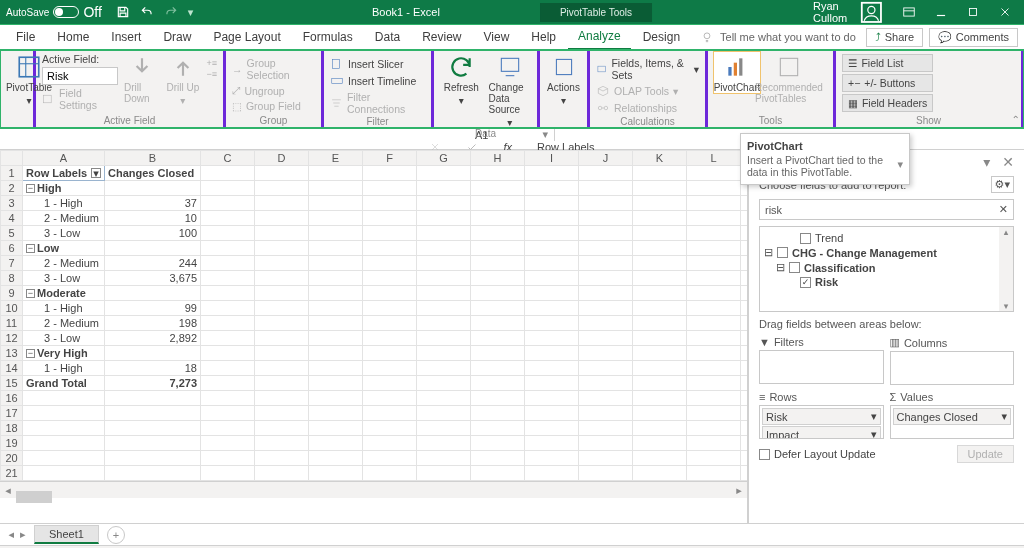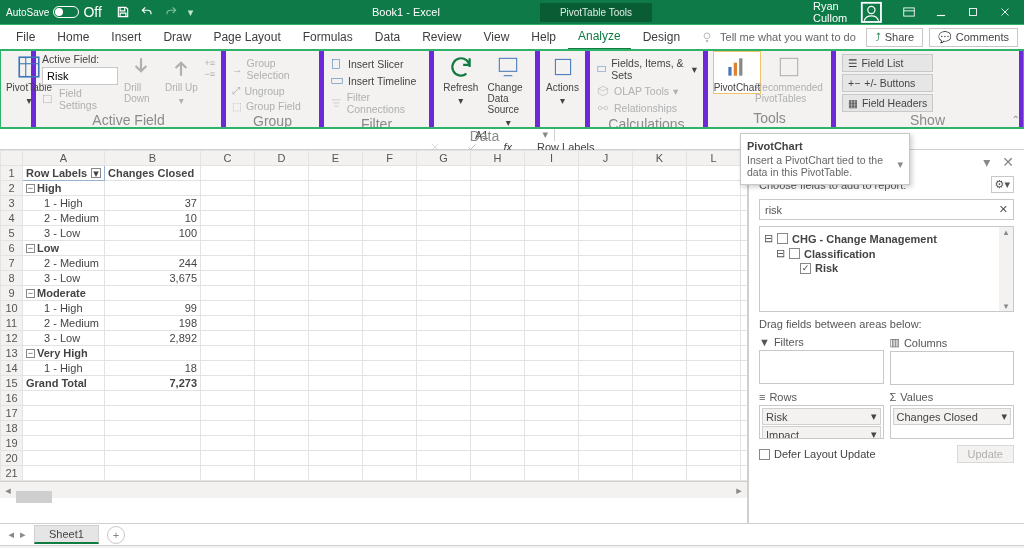--- a/index.html
+++ b/index.html
@@ -18,23 +18,23 @@
   .wincontrols { display:flex; align-items:center; gap:18px; padding:0 6px;}
   
   .tabs { height:26px; background:#fff; border-bottom:1px solid #d0d0d0; display:flex; align-items:center; padding:0 6px; gap:2px; border-top:1px solid #2fb36a;}
   .tab { padding:5px 10px; font-size:12px; color:#3e3e3e; cursor:pointer;}
   .tab.active { color:#107c41; border-bottom:2px solid #107c41;}
   .tellme { flex:1; display:flex; align-items:center; gap:6px; padding-left:8px; color:#666;}
   .sharecom { display:flex; gap:6px;}
   .pill { border:1px solid #c8c8c8; padding:2px 8px; font-size:11px; display:flex; align-items:center; gap:4px;}
   
   .ribbon { height:78px; background:#f3f2f1; border-bottom:1px solid #d0d0d0; display:flex; position:relative; outline:2px solid #2fb36a; outline-offset:-1px;}
-  .grp { border-right:5px solid #6d28d9; padding:2px 6px 0 6px; display:flex; flex-direction:column; justify-content:space-between;}
+  .grp { border-right:3px solid #6d28d9; padding:2px 6px 0 6px; display:flex; flex-direction:column; justify-content:space-between;}
   .grp-body{flex:1; display:flex; align-items:flex-start; gap:6px;}
-  .grp-label { text-align:center; font-size:14px; color:#8a8a8a; padding-bottom:1px;}
+  .grp-label { text-align:center; font-size:10px; color:#8a8a8a; padding-bottom:1px;}
   .vbtn { display:flex; flex-direction:column; align-items:center; justify-content:center; width:46px; font-size:10px; color:#444; gap:2px; padding-top:2px;}
   .vbtn.dis, .sline.dis { color:#b0b0b0;}
   .vbtn svg{width:26px;height:26px;}
   .sline { display:flex; align-items:center; gap:4px; font-size:10.5px; color:#444; padding:1px 0;}
   .sline svg{width:14px;height:14px;}
   .stack{display:flex;flex-direction:column;gap:1px;}
   .activefield-input{border:1px solid #c8c8c8;background:#fff;padding:2px 4px;font-size:11px;width:76px;}
   .showbtn{background:#e6e6e6;border:1px solid #c8c8c8;padding:2px 5px;font-size:10.5px;display:flex;align-items:center;gap:4px;}
   .collapse-caret{position:absolute;right:4px;bottom:2px;color:#888;font-size:10px;}
   
@@ -829,20 +829,24 @@
     </div>
     <div class="sub">
         <span>Choose fields to add to report:</span>
       <span style="border:1px solid #c8c8c8;padding:1px 3px">⚙▾</span>
     </div>
     <div class="searchbox">
       <span>risk</span>
       <span>✕</span>
     </div>
     <div class="fieldlist">
+      <div class="row" style="padding-left:36px">
+          <span class="cb"></span>
+          <span>Trend</span>
+        </div>
       <div class="row">
           <span class="twist">⊟</span>
           <span class="tblico"></span>
           <span class="bold">CHG - Change Management</span>
         </div>
       <div class="row" style="padding-left:12px">
           <span class="twist">⊟</span>
           <span class="tblico"></span>
           <span class="bold">Classification</span>
         </div>

